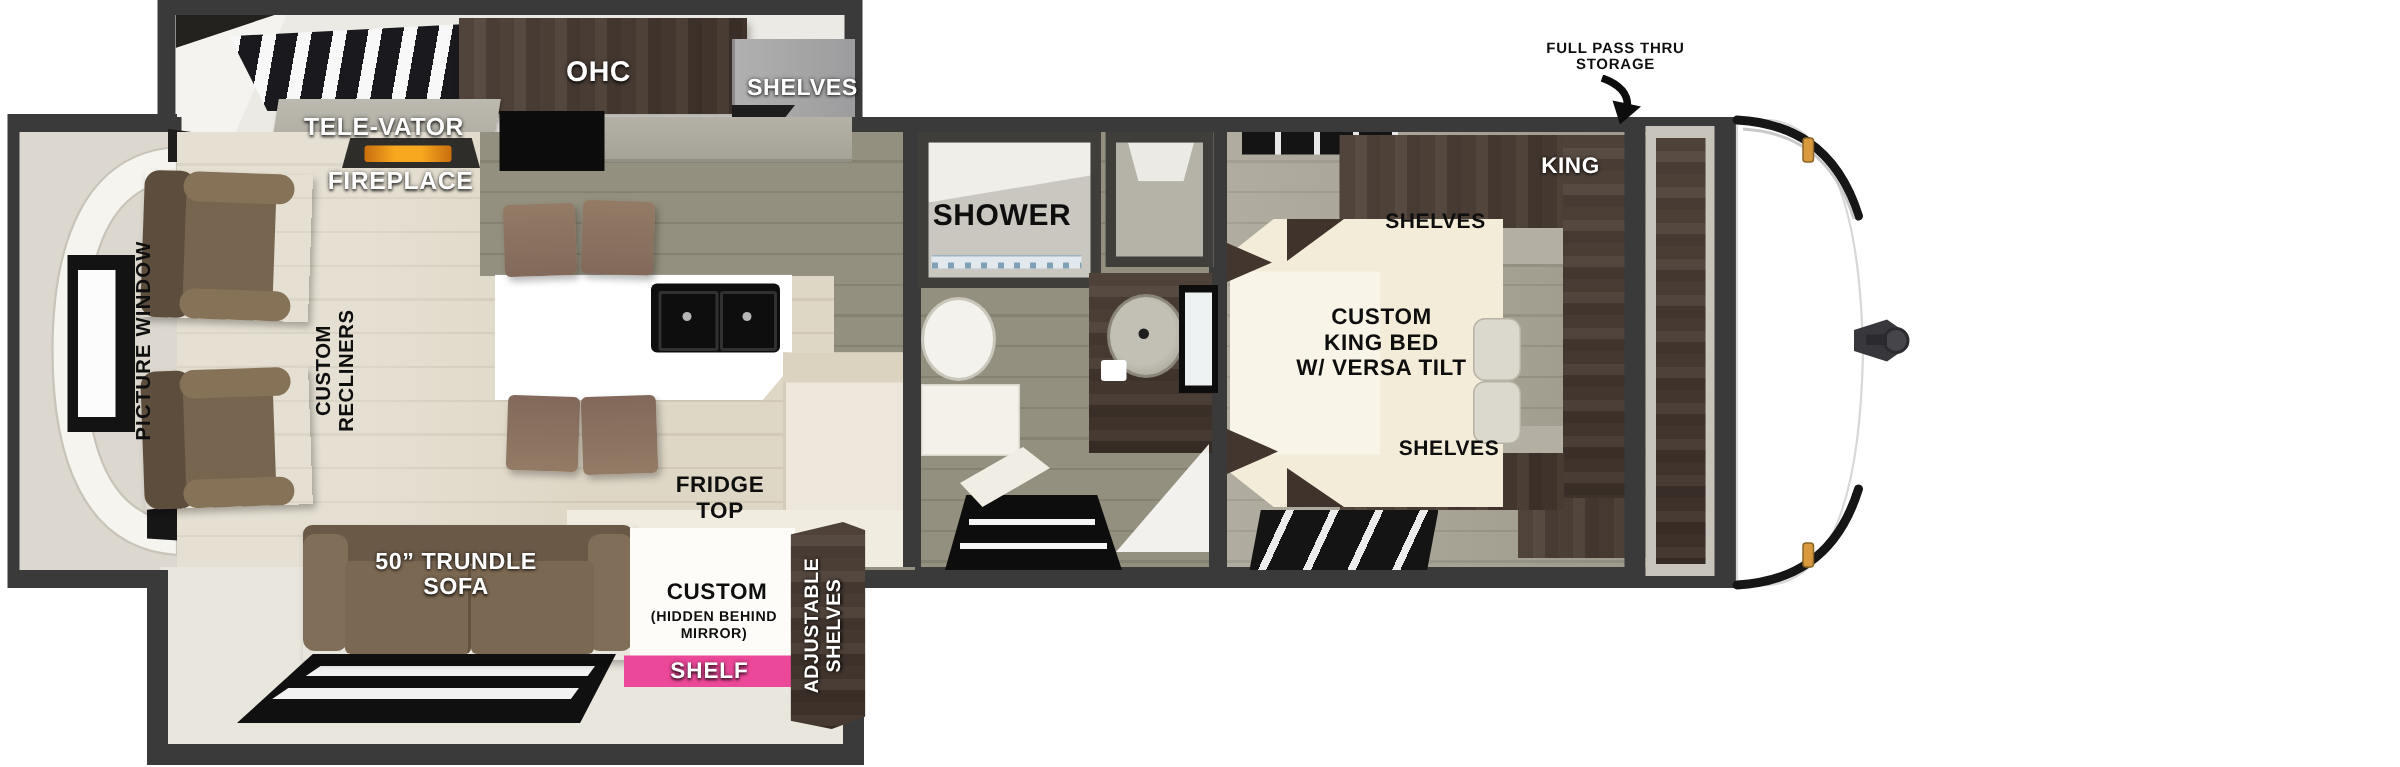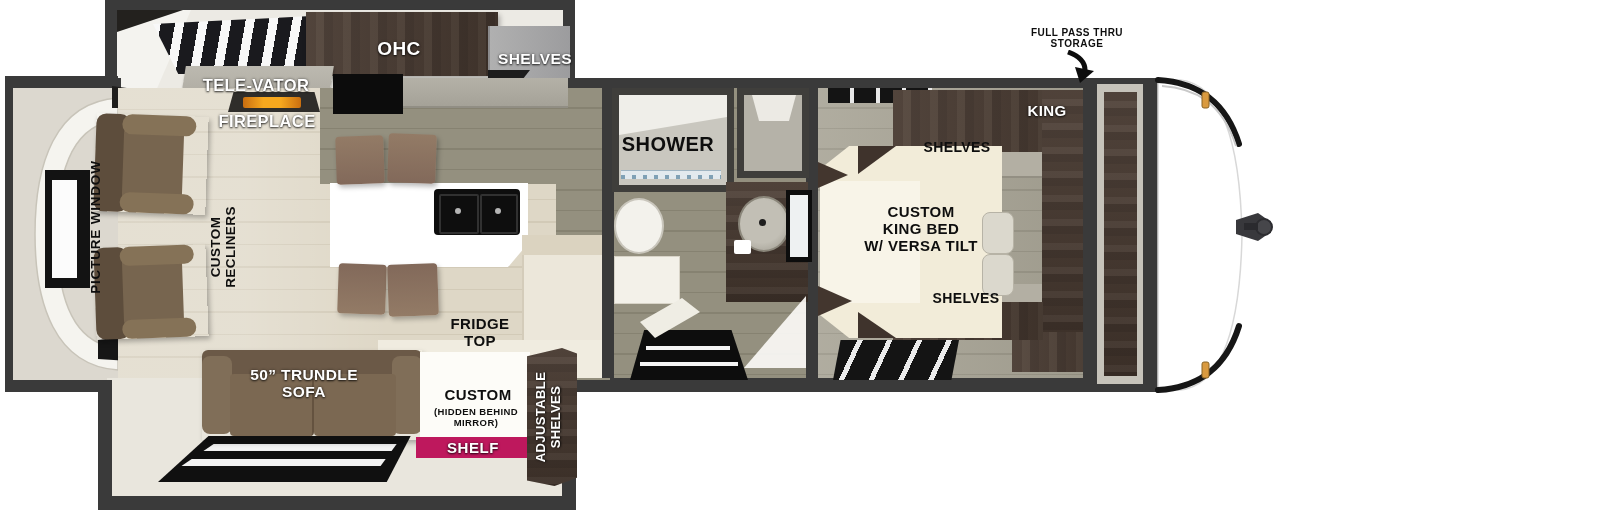--- a/index.html
+++ b/index.html
@@ -102,21 +102,21 @@
 
   <div class="abs shadow" style="left:202px;top:350px;width:220px;height:90px;">
     <div class="abs" style="left:0;top:0;width:100%;height:26px;background:#6b5947;border-radius:6px;"></div>
     <div class="abs" style="left:0;top:6px;width:30px;height:78px;background:#806e58;border-radius:8px;"></div>
     <div class="abs" style="left:190px;top:6px;width:30px;height:78px;background:#806e58;border-radius:8px;"></div>
     <div class="abs" style="left:28px;top:24px;width:82px;height:62px;background:#7b6852;border-radius:4px;border-right:2px solid #64523f;"></div>
     <div class="abs" style="left:112px;top:24px;width:82px;height:62px;background:#7b6852;border-radius:4px;"></div>
   </div>
 
   <div class="abs" style="left:420px;top:352px;width:110px;height:86px;background:#fdfcf8;"></div>
-  <div class="abs" style="left:416px;top:437px;width:114px;height:21px;background:#be185d;display:flex;align-items:center;justify-content:center;">
+  <div class="abs" style="left:416px;top:437px;width:114px;height:21px;background:#ec4899;display:flex;align-items:center;justify-content:center;">
     <span class="lw" style="font-weight:bold;font-size:15px;letter-spacing:.6px;">SHELF</span>
   </div>
   <div class="abs woodv shadow" style="left:527px;top:348px;width:50px;height:138px;clip-path:polygon(0 6%,70% 0,100% 4%,100% 94%,55% 100%,0 96%);"></div>
 
   <div class="abs floor-gray" style="left:610px;top:88px;width:198px;height:290px;"></div>
   <div class="wall" style="left:602px;top:88px;width:12px;height:290px;"></div>
   <div class="wall" style="left:806px;top:88px;width:12px;height:290px;"></div>
 
   <div class="abs" style="left:612px;top:88px;width:122px;height:104px;border:7px solid #3f3e3b;background:#c9c7bf;box-sizing:border-box;">
     <div class="abs" style="left:0;top:0;width:100%;height:40px;background:#efeee9;clip-path:polygon(0 0,100% 0,100% 55%,0 100%);"></div>

